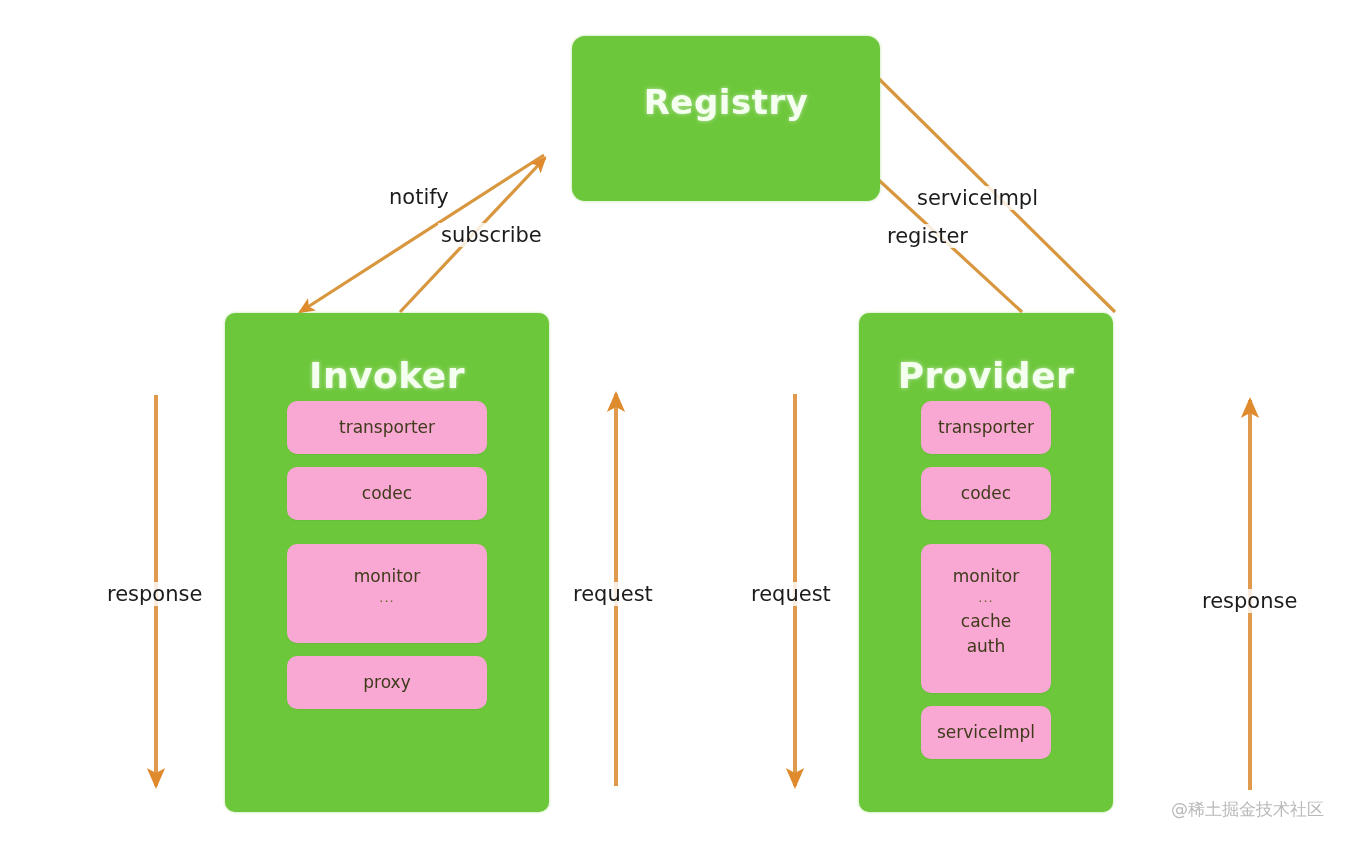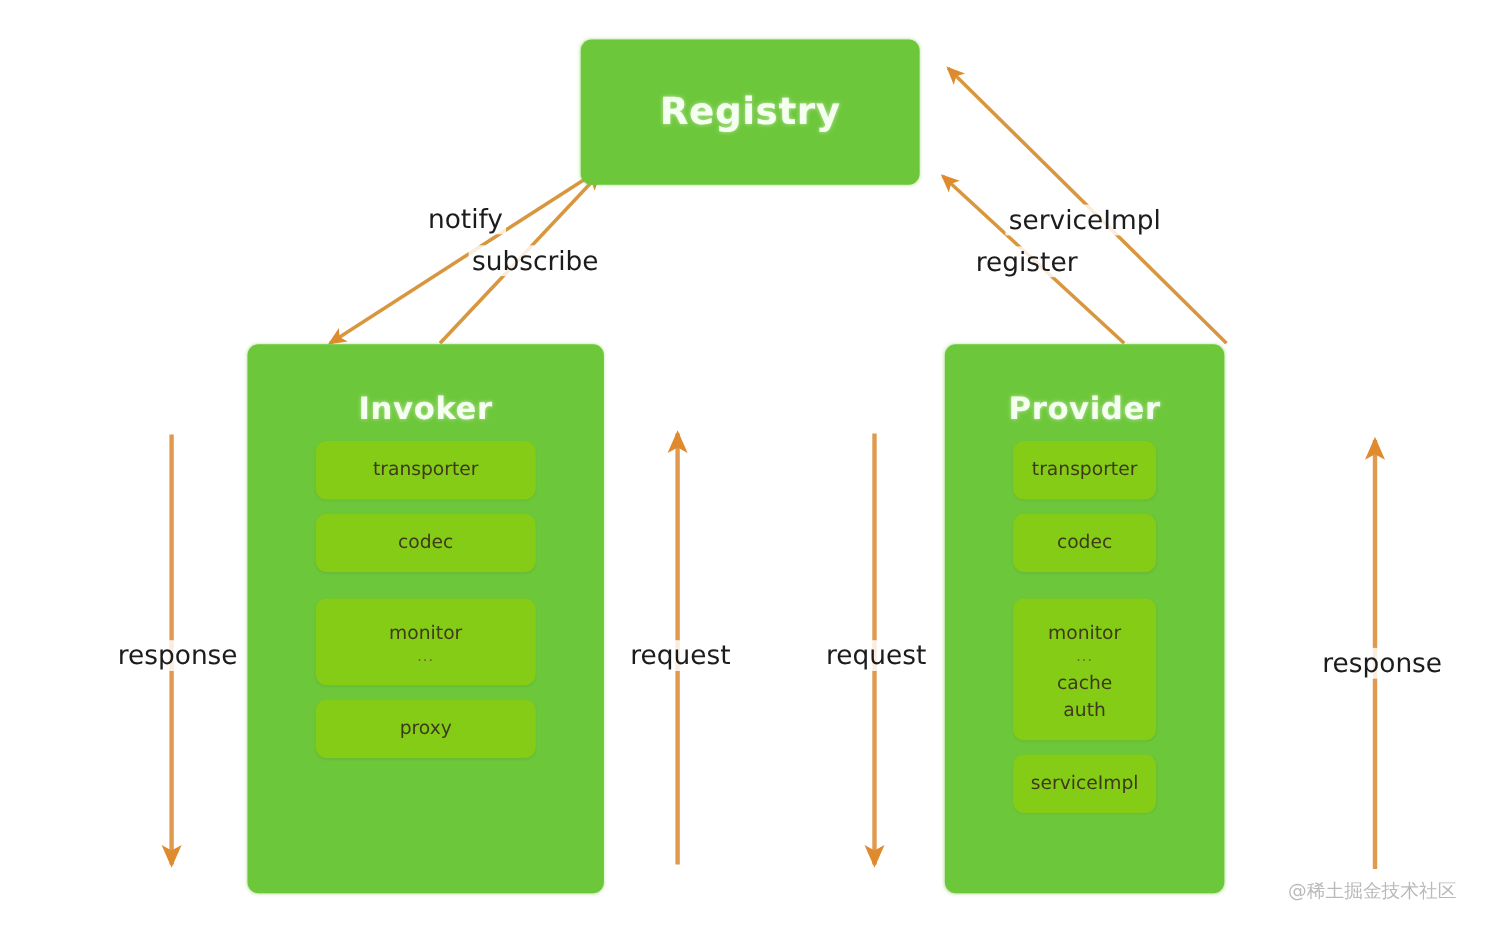--- a/index.html
+++ b/index.html
@@ -37,89 +37,90 @@
   }
   .greenbox .title {
     color: #f4fff0;
     font-weight: bold;
     text-align: center;
     letter-spacing: 0.5px;
     text-shadow: 0 0 4px rgba(255,255,255,0.55);
   }
 
   #registry-box {
-    left: 528px;
+    left: 572px;
     top: 36px;
     width: 308px;
-    height: 132px;
+    height: 165px;
+    border-radius: 13px;
   }
   #registry-box .title {
     font-size: 34px;
     line-height: 132px;
   }
 
   #invoker-box {
     left: 225px;
     top: 313px;
     width: 324px;
     height: 499px;
   }
   #provider-box {
     left: 859px;
     top: 313px;
     width: 254px;
     height: 499px;
   }
   #invoker-box .title, #provider-box .title {
-    font-size: 28px;
+    font-size: 36px;
     margin-top: 42px;
     margin-bottom: 16px;
   }
 
   
   .components {
     position: absolute;
     left: 62px;
     right: 62px;
     top: 88px;
   }
   .ybox {
-    background: #84cc16;
+    background: #f9a8d4;
     border-radius: 10px;
     color: #3e3a1a;
     text-align: center;
     font-size: 17px;
     margin-bottom: 13px;
     padding: 14px 4px;
     box-shadow: 0 1px 2px rgba(0,0,0,0.06);
     line-height: 1.48;
   }
-  .ybox.tall { padding: 20px 4px 14px; margin-top: 24px; }
+  .ybox.tall { padding: 20px 4px 34px; margin-top: 24px; }
   .ybox .dots {
     display: block;
     font-size: 13px;
     letter-spacing: 1px;
     color: #6a6428;
     line-height: 1.1;
     margin: 2px 0 3px;
   }
   .ybox .ln { display: block; }
 
   
   .label {
     position: absolute;
-    font-size: 24px;
+    font-size: 21px;
     color: #1c1c1c;
     white-space: nowrap;
     background: rgba(255,255,255,0.82);
     padding: 0 3px;
   }
 
   #label-notify     { left: 386px;  top: 185px; }
-  #label-subscribe  { left: 426px;  top: 223px; }
+  #label-subscribe  { left: 438px;  top: 223px; }
   #label-unregister { left: 914px;  top: 186px; }
   #label-register   { left: 884px;  top: 224px; }
   #label-response-left  { left: 104px;  top: 582px; }
   #label-request-left   { left: 570px;  top: 582px; }
   #label-request-right  { left: 748px;  top: 582px; }
   #label-response-right { left: 1199px; top: 589px; }
 
   
   #watermark {
     position: absolute;

